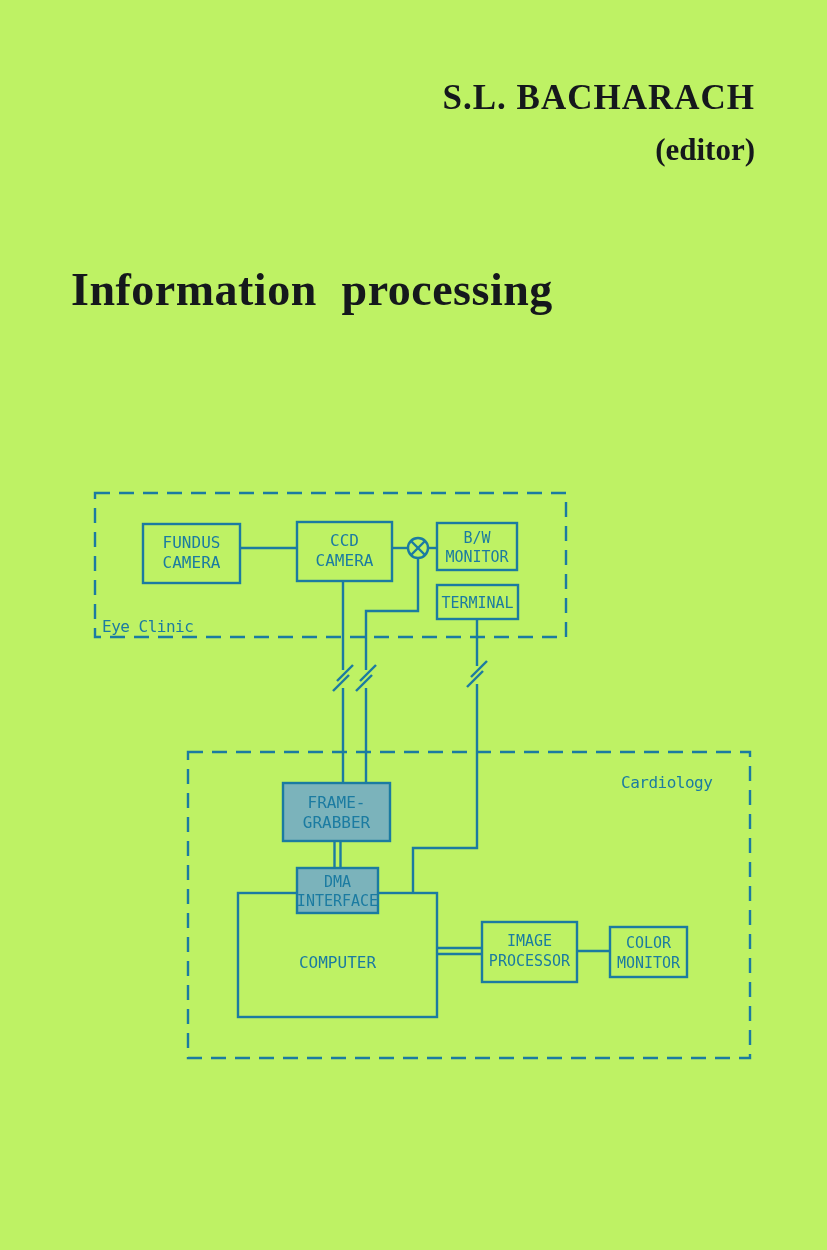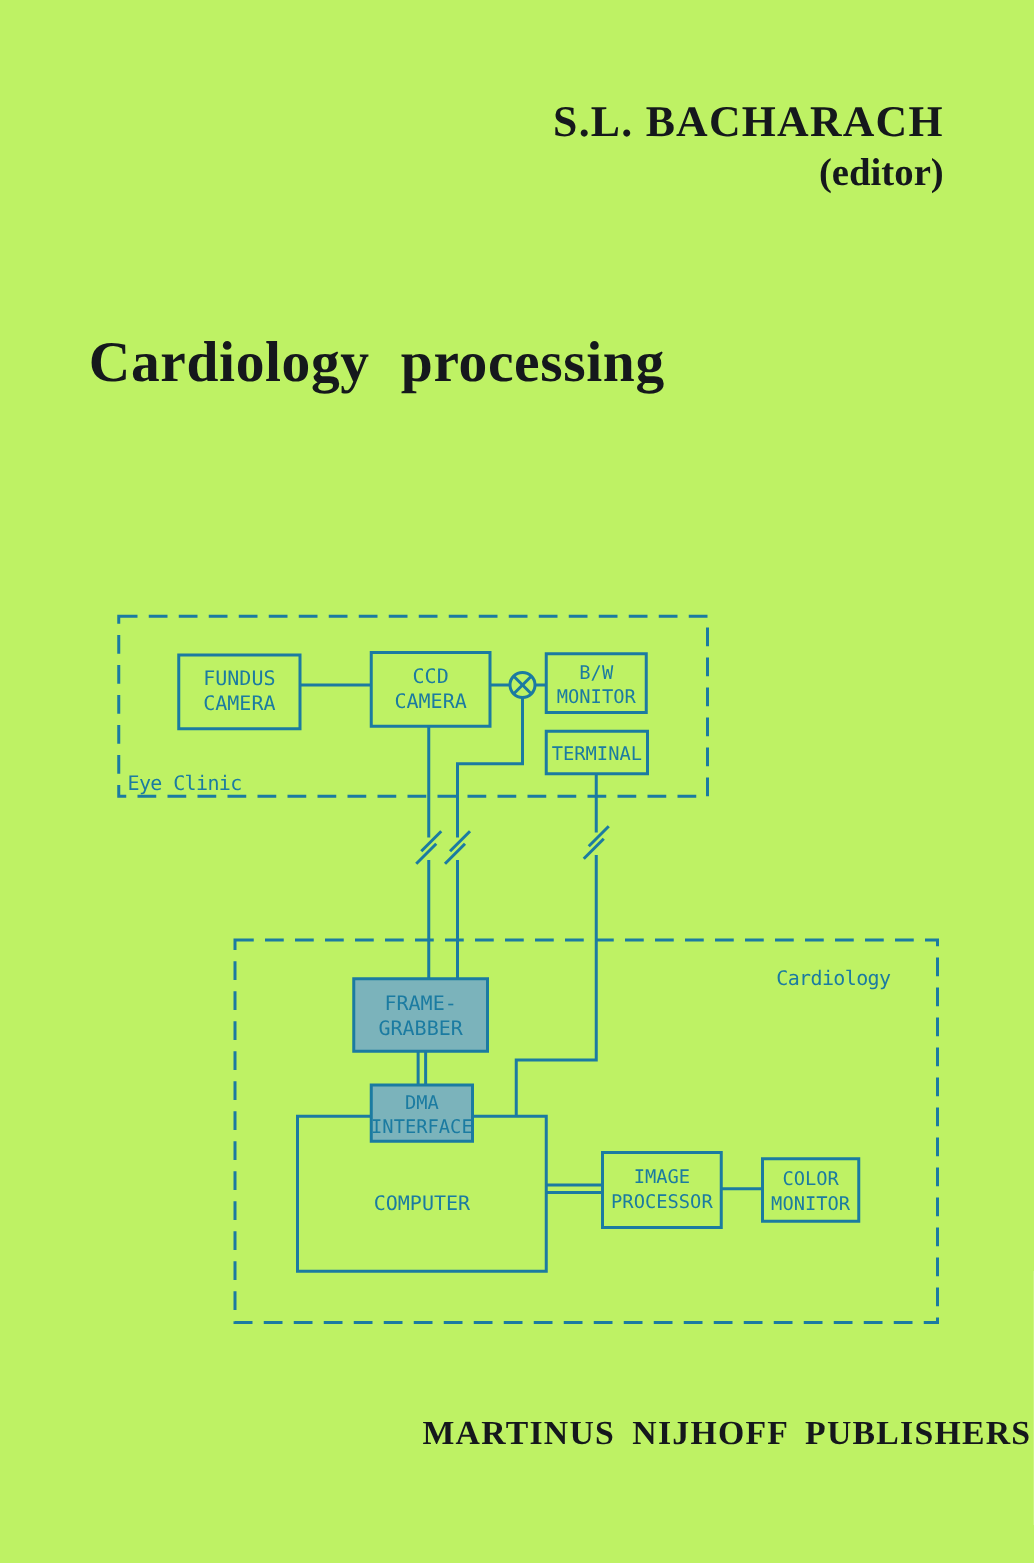--- a/index.html
+++ b/index.html
@@ -13,21 +13,21 @@
   
   .author-block{
     position:absolute;
     top:80px;right:72px;
     text-align:right;
     color:#15181c;
     font-weight:bold;
     line-height:1.0;
   }
   .author-name{font-size:35px;letter-spacing:1px;}
-  .editor-note{font-size:31px;margin-top:7px;}
+  .editor-note{font-size:31px;margin-top:19px;}
   .book-title{
     position:absolute;
     left:71px;top:262px;
     margin:0;
     color:#15181c;
     font-weight:bold;
     font-size:46px;
     line-height:1.2;
     letter-spacing:0.5px;
     word-spacing:0.28em;
@@ -73,21 +73,21 @@
 <body>
 
 <div class="cover">
 
   <div class="author-block">
     <div class="author-name">S.L. BACHARACH</div>
     <div class="editor-note">(editor)</div>
   </div>
 
   <h1 class="book-title">
-    <span>Cardiology processing</span>
+    <span>Information processing</span>
   </h1>
 
   <svg class="diagram" width="827" height="1250" viewBox="0 0 827 1250">
 
     <rect class="dashed" x="95" y="493" width="471" height="144"></rect>
     <text class="rtext" x="102" y="632">Eye Clinic</text>
 
     <rect class="dashed" x="188" y="752" width="562" height="306"></rect>
     <text class="rtext" x="621" y="788">Cardiology</text>
 
@@ -178,15 +178,14 @@
       <text class="dtext-sm" x="529.5" y="966">PROCESSOR</text>
     </g>
 
     <g>
       <rect class="dbox" x="610" y="927" width="77" height="50"></rect>
       <text class="dtext-sm" x="648.5" y="948">COLOR</text>
       <text class="dtext-sm" x="648.5" y="968">MONITOR</text>
     </g>
   </svg>
 
-  <div class="publisher">MARTINUS NIJHOFF PUBLISHERS</div>
 
 </div>
 
 </body></html>

